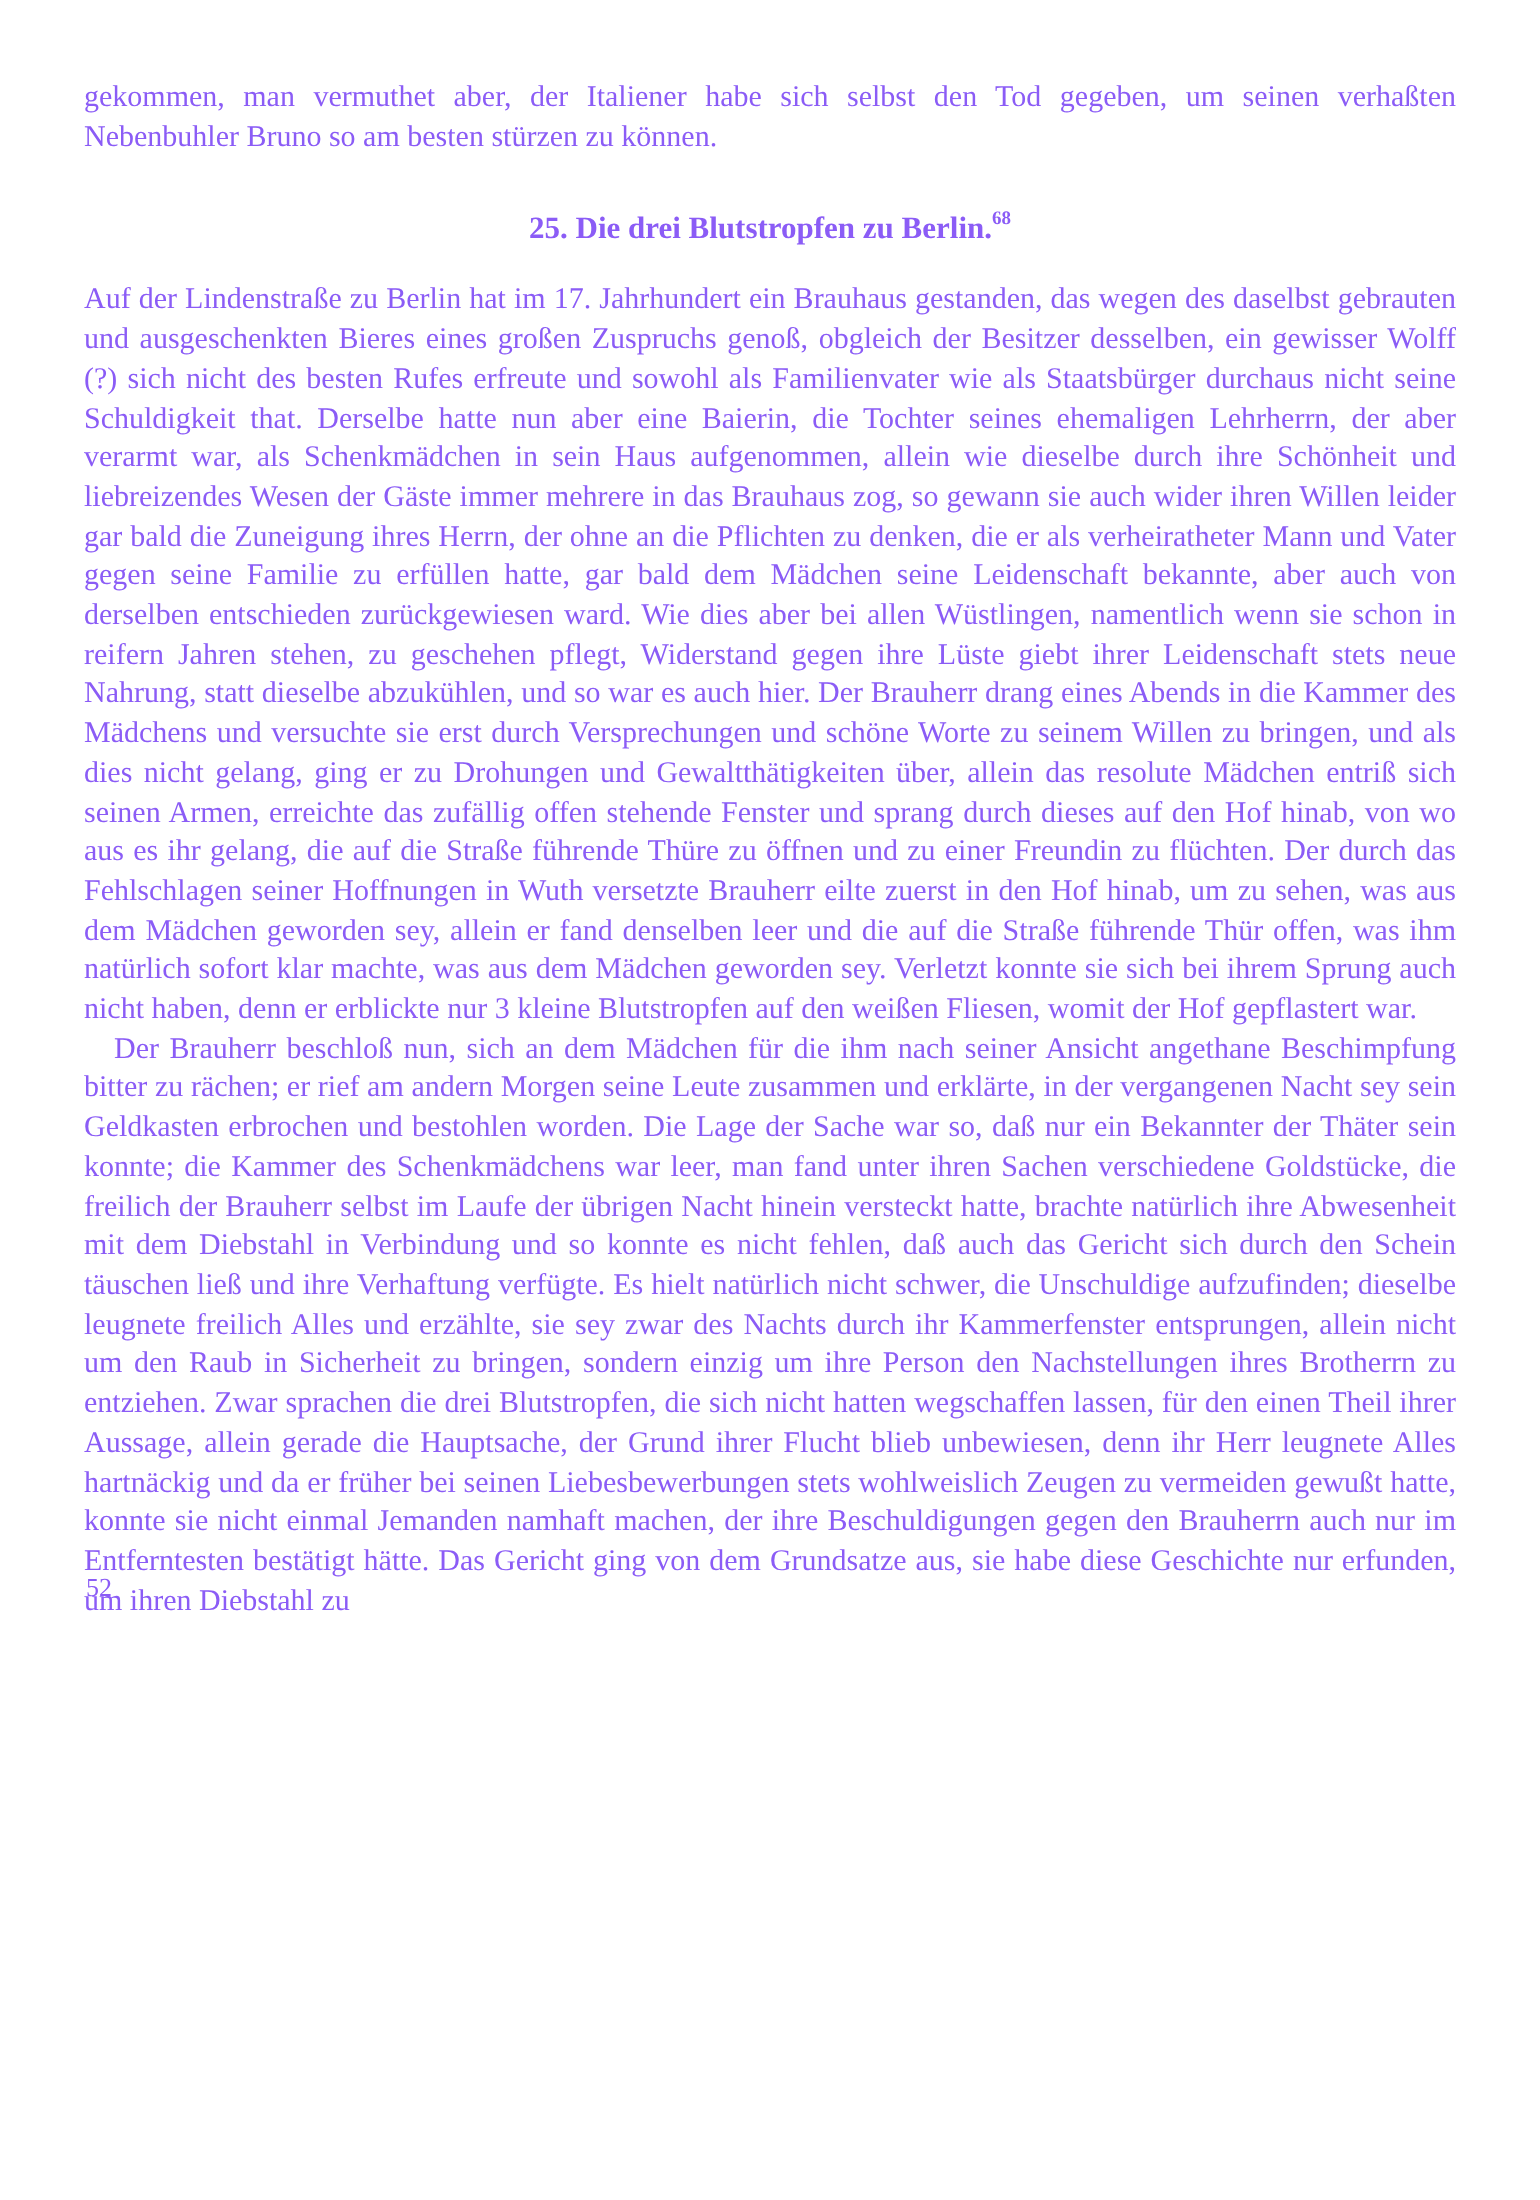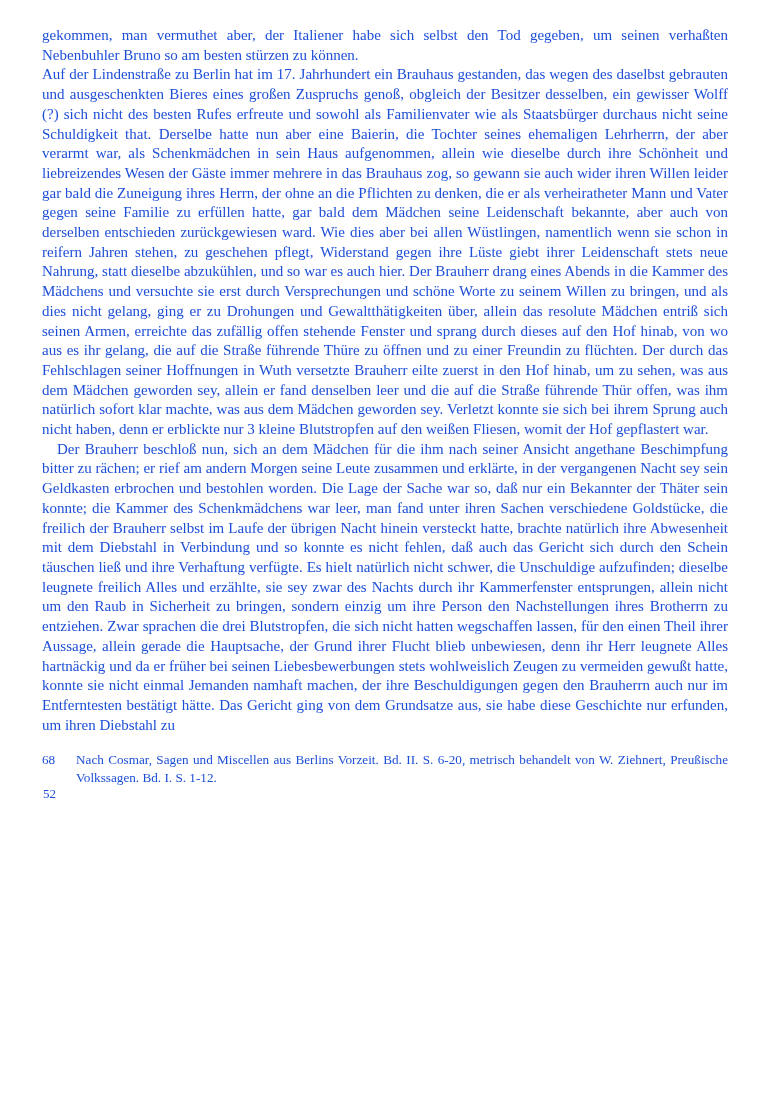--- a/index.html
+++ b/index.html
@@ -6,25 +6,25 @@
     margin: 0;
     padding: 0;
     background: #ffffff;
   }
   .page {
     position: relative;
     width: 770px;
     height: 810px;
     box-sizing: border-box;
     background: #ffffff;
-    padding: 26px 42px 0 42px;
+    padding: 40px 42px 0 42px;
     font-family: "Liberation Serif", "DejaVu Serif", serif;
     font-size: 15px;
     line-height: 19.7px;
-    color: #1d4ed8;
+    color: #8b5cf6;
     overflow: hidden;
   }
   p {
     margin: 0;
     text-align: justify;
   }
   .heading {
     margin: 26px 0 16px 0;
     text-align: center;
     font-size: 15.5px;
@@ -62,20 +62,21 @@
     line-height: 13px;
   }
 </style>
 </head>
 <body>
 
 <div class="page">
 
   <p class="intro">gekommen, man vermuthet aber, der Italiener habe sich selbst den Tod gegeben, um seinen verhaßten Nebenbuhler Bruno so am besten stürzen zu können.</p>
 
+  <h2 class="heading"><span>25. Die drei Blutstropfen zu Berlin.</span><sup>68</sup></h2>
 
   <p>Auf der Lindenstraße zu Berlin hat im 17. Jahrhundert ein Brauhaus gestanden, das wegen des daselbst gebrauten und ausgeschenkten Bieres eines großen Zuspruchs genoß, obgleich der Besitzer desselben, ein gewisser Wolff (?) sich nicht des besten Rufes erfreute und sowohl als Familienvater wie als Staatsbürger durchaus nicht seine Schuldigkeit that. Derselbe hatte nun aber eine Baierin, die Tochter seines ehemaligen Lehrherrn, der aber verarmt war, als Schenkmädchen in sein Haus aufgenommen, allein wie dieselbe durch ihre Schönheit und liebreizendes Wesen der Gäste immer mehrere in das Brauhaus zog, so gewann sie auch wider ihren Willen leider gar bald die Zuneigung ihres Herrn, der ohne an die Pflichten zu denken, die er als verheiratheter Mann und Vater gegen seine Familie zu erfüllen hatte, gar bald dem Mädchen seine Leidenschaft bekannte, aber auch von derselben entschieden zurückgewiesen ward. Wie dies aber bei allen Wüstlingen, namentlich wenn sie schon in reifern Jahren stehen, zu geschehen pflegt, Widerstand gegen ihre Lüste giebt ihrer Leidenschaft stets neue Nahrung, statt dieselbe abzukühlen, und so war es auch hier. Der Brauherr drang eines Abends in die Kammer des Mädchens und versuchte sie erst durch Versprechungen und schöne Worte zu seinem Willen zu bringen, und als dies nicht gelang, ging er zu Drohungen und Gewaltthätigkeiten über, allein das resolute Mädchen entriß sich seinen Armen, erreichte das zufällig offen stehende Fenster und sprang durch dieses auf den Hof hinab, von wo aus es ihr gelang, die auf die Straße führende Thüre zu öffnen und zu einer Freundin zu flüchten. Der durch das Fehlschlagen seiner Hoffnungen in Wuth versetzte Brauherr eilte zuerst in den Hof hinab, um zu sehen, was aus dem Mädchen geworden sey, allein er fand denselben leer und die auf die Straße führende Thür offen, was ihm natürlich sofort klar machte, was aus dem Mädchen geworden sey. Verletzt konnte sie sich bei ihrem Sprung auch nicht haben, denn er erblickte nur 3 kleine Blutstropfen auf den weißen Fliesen, womit der Hof gepflastert war.</p>
 
   <p class="indented">Der Brauherr beschloß nun, sich an dem Mädchen für die ihm nach seiner Ansicht angethane Beschimpfung bitter zu rächen; er rief am andern Morgen seine Leute zusammen und erklärte, in der vergangenen Nacht sey sein Geldkasten erbrochen und bestohlen worden. Die Lage der Sache war so, daß nur ein Bekannter der Thäter sein konnte; die Kammer des Schenkmädchens war leer, man fand unter ihren Sachen verschiedene Goldstücke, die freilich der Brauherr selbst im Laufe der übrigen Nacht hinein versteckt hatte, brachte natürlich ihre Abwesenheit mit dem Diebstahl in Verbindung und so konnte es nicht fehlen, daß auch das Gericht sich durch den Schein täuschen ließ und ihre Verhaftung verfügte. Es hielt natürlich nicht schwer, die Unschuldige aufzufinden; dieselbe leugnete freilich Alles und erzählte, sie sey zwar des Nachts durch ihr Kammerfenster entsprungen, allein nicht um den Raub in Sicherheit zu bringen, sondern einzig um ihre Person den Nachstellungen ihres Brotherrn zu entziehen. Zwar sprachen die drei Blutstropfen, die sich nicht hatten wegschaffen lassen, für den einen Theil ihrer Aussage, allein gerade die Hauptsache, der Grund ihrer Flucht blieb unbewiesen, denn ihr Herr leugnete Alles hartnäckig und da er früher bei seinen Liebesbewerbungen stets wohlweislich Zeugen zu vermeiden gewußt hatte, konnte sie nicht einmal Jemanden namhaft machen, der ihre Beschuldigungen gegen den Brauherrn auch nur im Entferntesten bestätigt hätte. Das Gericht ging von dem Grundsatze aus, sie habe diese Geschichte nur erfunden, um ihren Diebstahl zu</p>
 
   <div class="footnote">
     <span class="footnote-marker">68</span>
     <span class="footnote-text">Nach Cosmar, Sagen und Miscellen aus Berlins Vorzeit. Bd. II. S. 6-20, metrisch behandelt von W. Ziehnert, Preußische Volkssagen. Bd. I. S. 1-12.</span>
   </div>
 

